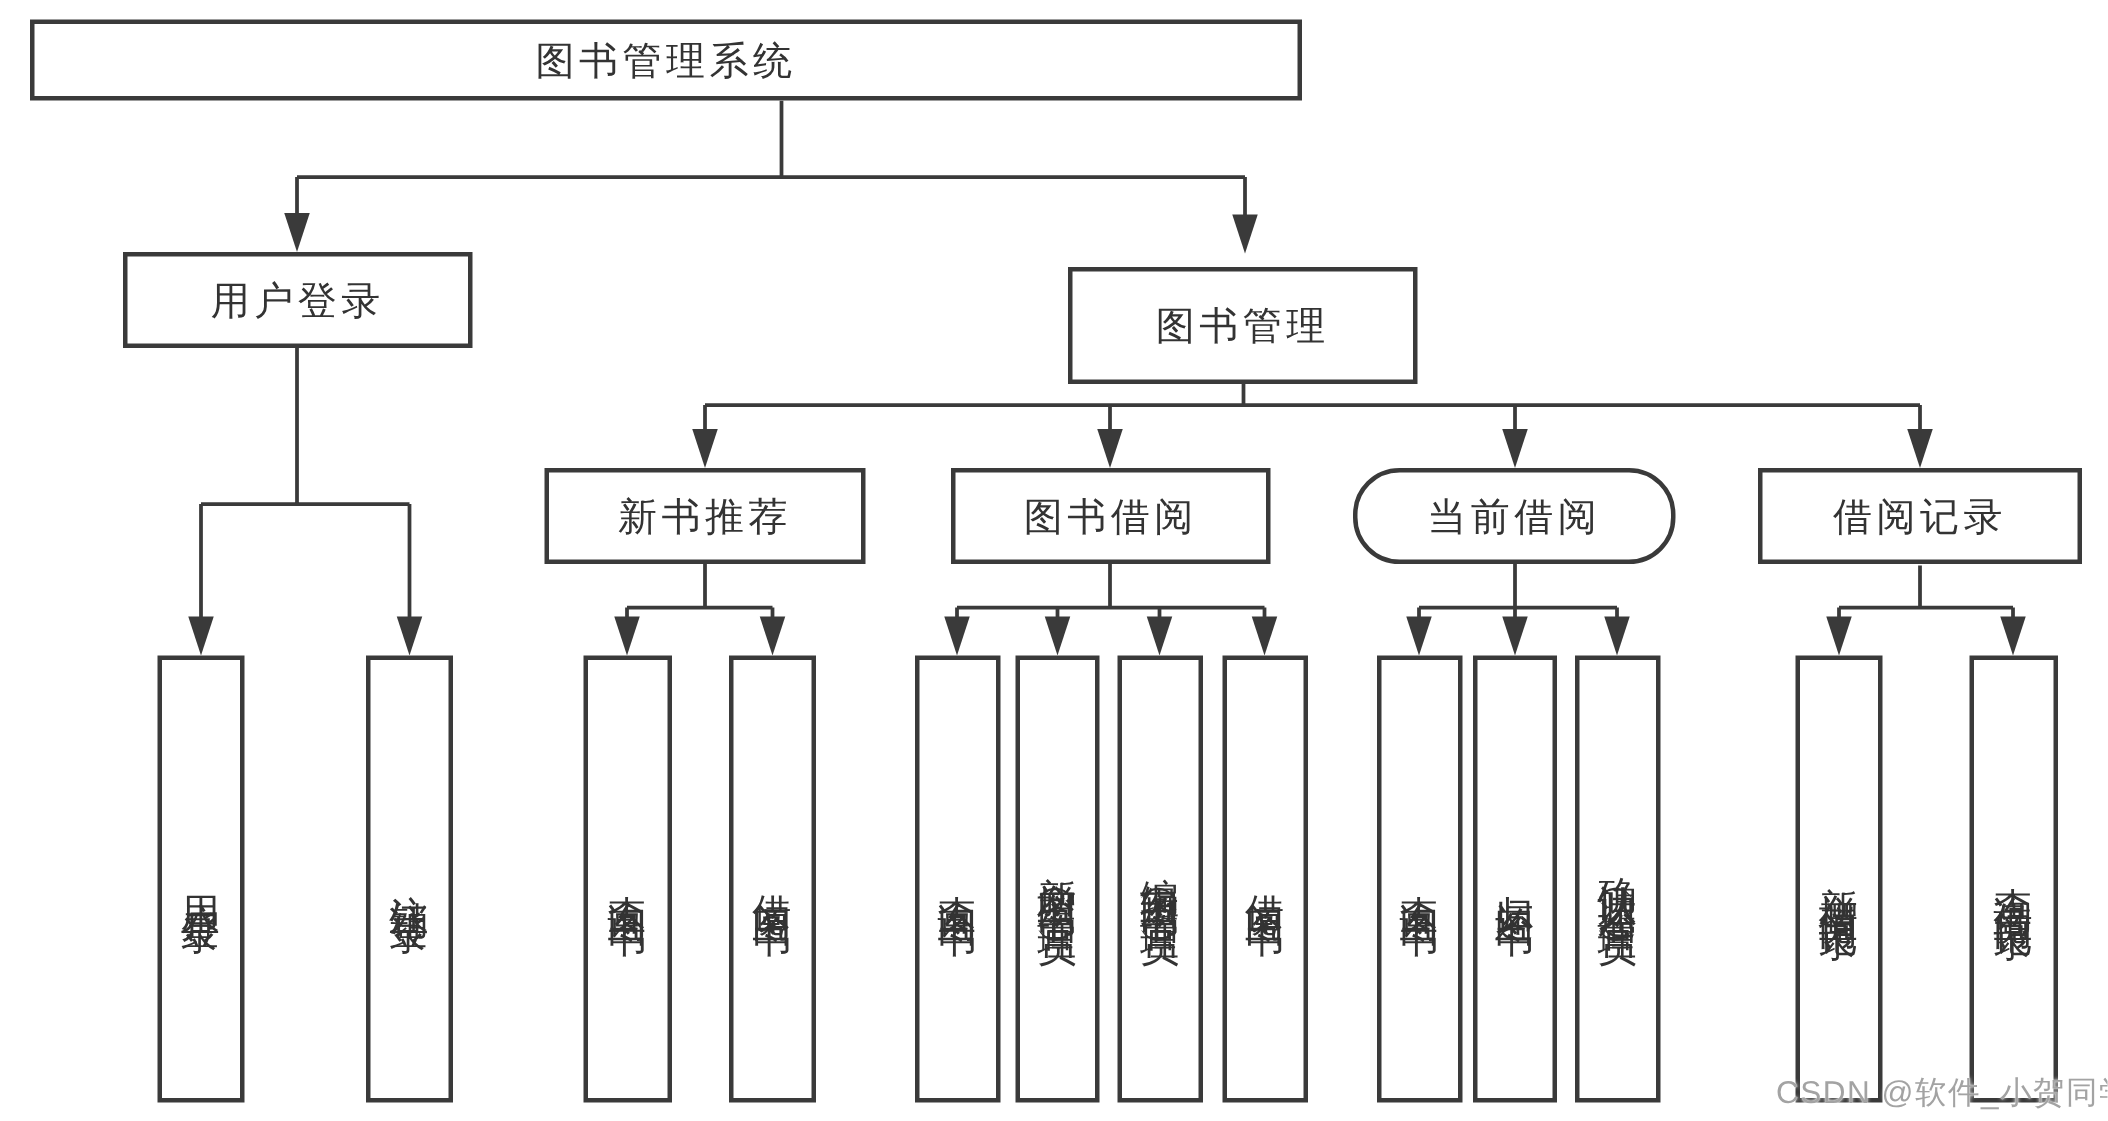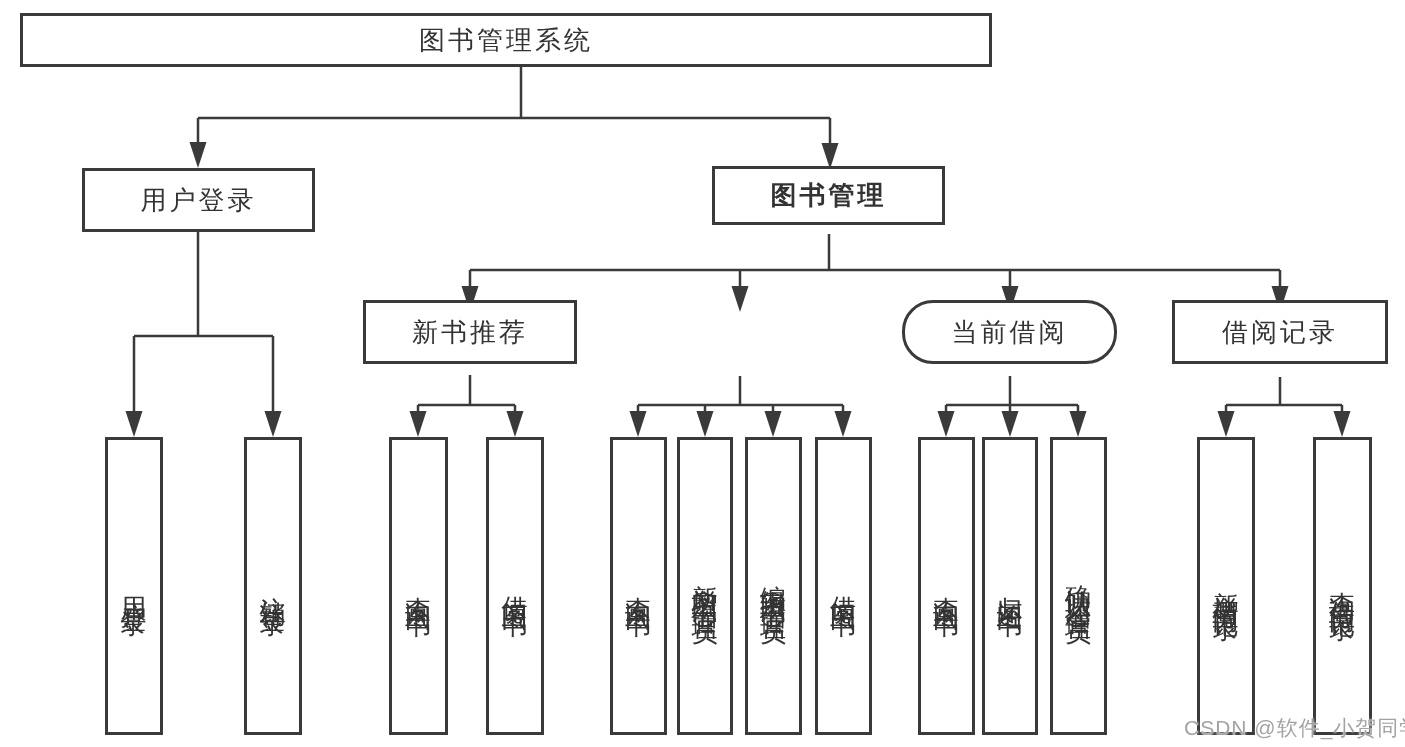--- a/index.html
+++ b/index.html
@@ -10,24 +10,24 @@
   }
   .stage{position:absolute;inset:0;}
   svg.connectors{position:absolute;left:0;top:0;}
   .node{
     position:absolute;box-sizing:border-box;
     background:#ffffff;border:3px solid #3a3a3a;
     display:flex;align-items:center;justify-content:center;
     color:#333333;font-size:26px;letter-spacing:3px;
     white-space:nowrap;
   }
-  .root{left:20px;top:13px;width:972px;height:54px;}
+  .root{left:20px;top:13px;width:848px;height:54px;}
   .lvl2a{left:82px;top:168px;width:233px;height:64px;}
-  .lvl2b{left:712px;top:166px;width:233px;height:59px;font-weight:bold;}
-  .lvl3{top:300px;height:64px;}
+  .lvl2b{left:712px;top:178px;width:233px;height:78px;}
+  .lvl3{top:312px;height:64px;}
   .l3a{left:363px;width:214px;}
   .l3b{left:634px;width:213px;}
   .l3c{left:902px;width:215px;border-radius:31px;}
   .l3d{left:1172px;width:216px;justify-content:center;}
   .leaf{top:437px;height:298px;padding:6px 0;}
   .leaf .vtext{
     writing-mode:vertical-rl;text-orientation:mixed;
     font-size:26px;letter-spacing:5px;line-height:1.0;
   }
   .watermark{
@@ -89,20 +89,23 @@
   <div class="node lvl2a">
     <span>用户登录</span>
   </div>
   <div class="node lvl2b">
     <span>图书管理</span>
   </div>
 
   <div class="node lvl3 l3a">
     <span>新书推荐</span>
   </div>
+  <div class="node lvl3 l3b">
+    <span>图书借阅</span>
+  </div>
   <div class="node lvl3 l3c">
     <span>当前借阅</span>
   </div>
   <div class="node lvl3 l3d">
     <span>借阅记录</span>
   </div>
 
   <div class="node leaf" style="left:105px;width:58px;">
     <span class="vtext">用户登录</span>
   </div>

